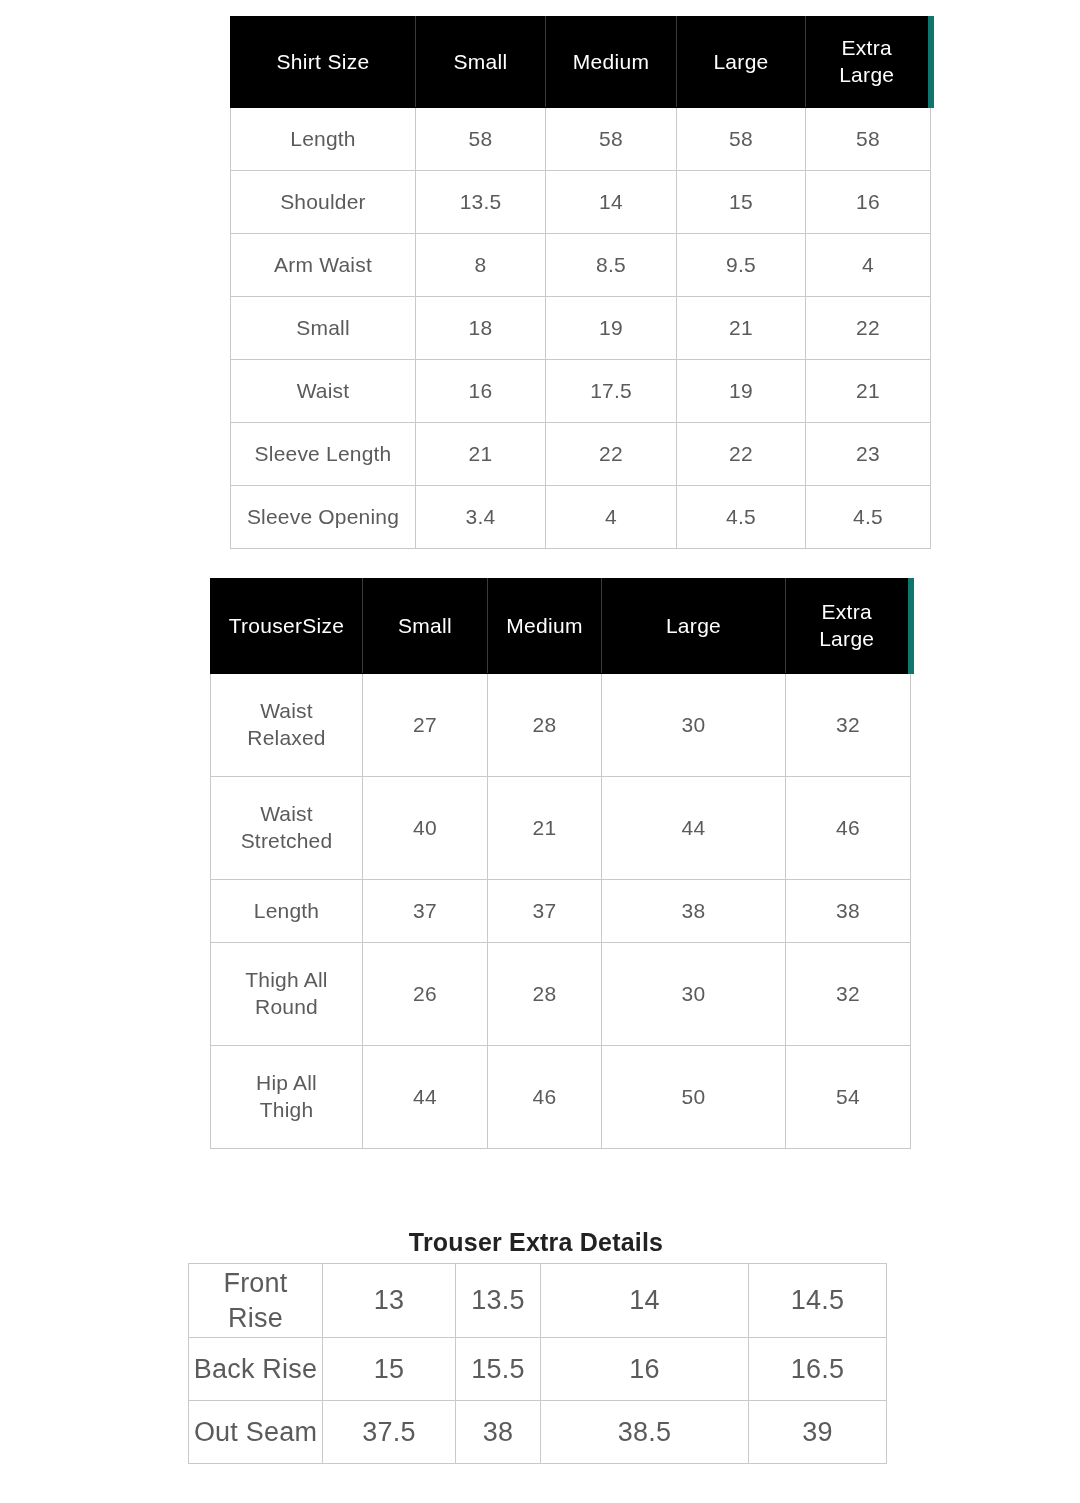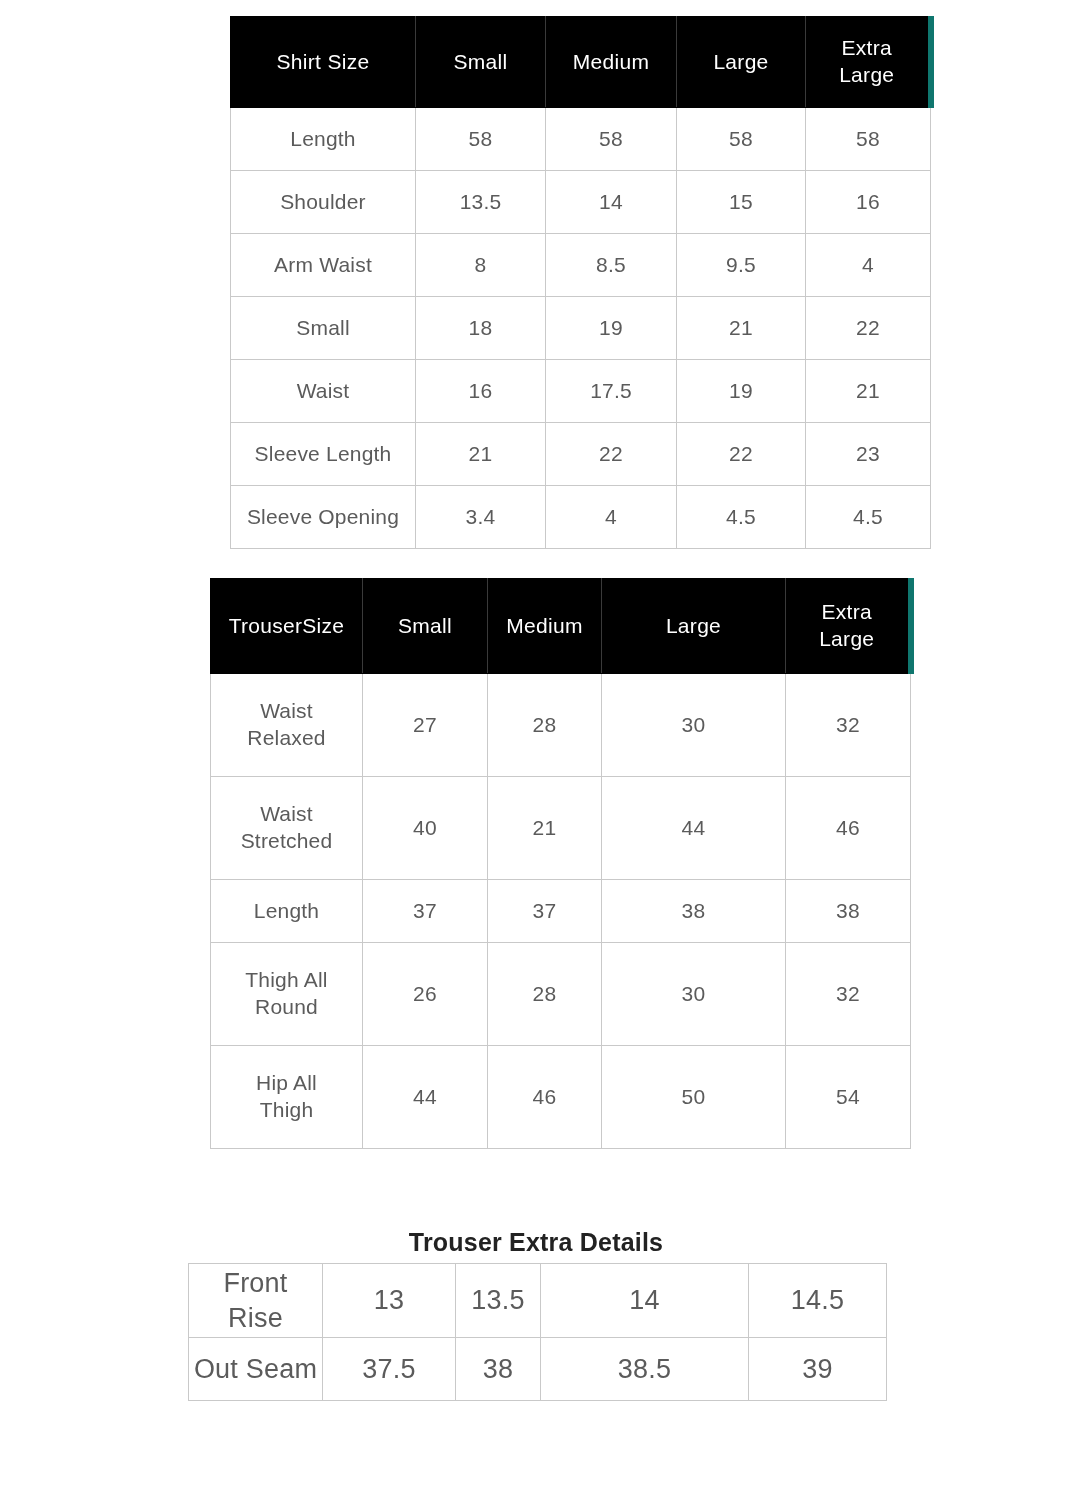--- a/index.html
+++ b/index.html
@@ -262,20 +262,27 @@
       </colgroup>
       <tbody>
         <tr>
           <td>Front Rise</td>
           <td>13</td>
           <td>13.5</td>
           <td>14</td>
           <td>14.5</td>
         </tr>
         <tr>
+          <td>Back Rise</td>
+          <td>15</td>
+          <td>15.5</td>
+          <td>16</td>
+          <td>16.5</td>
+        </tr>
+        <tr>
           <td>Out Seam</td>
           <td>37.5</td>
           <td>38</td>
           <td>38.5</td>
           <td>39</td>
         </tr>
       </tbody>
     </table>
   </div>
 

